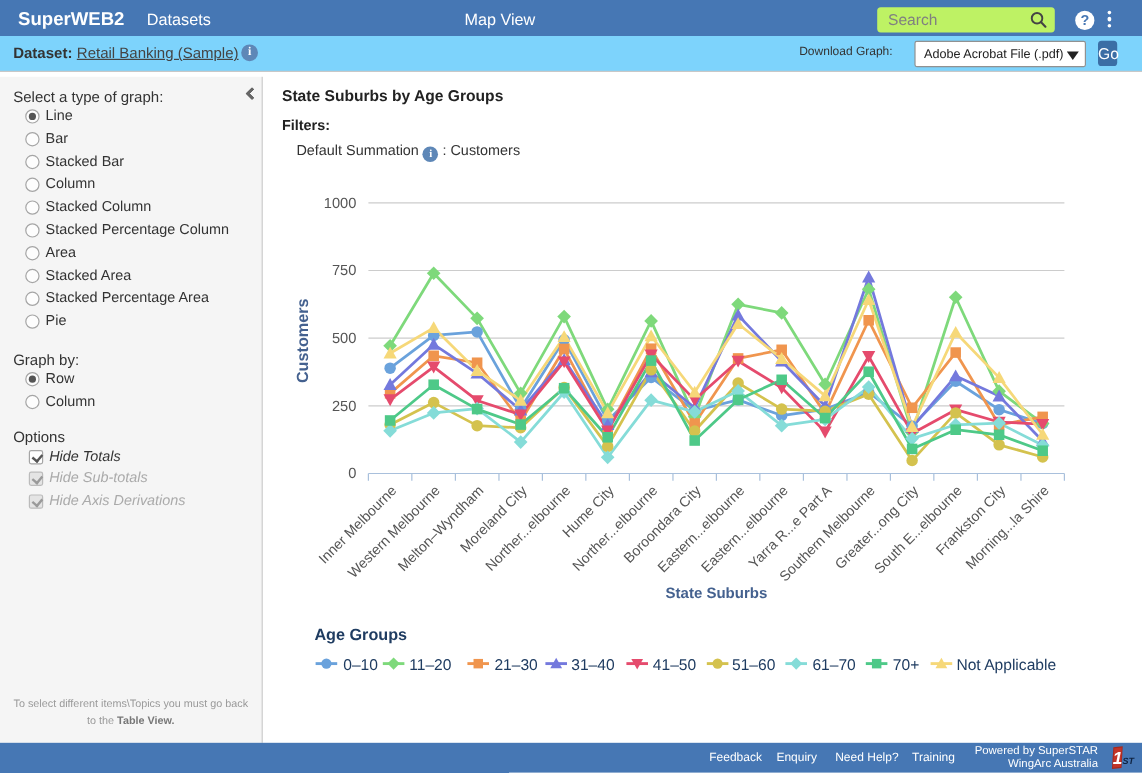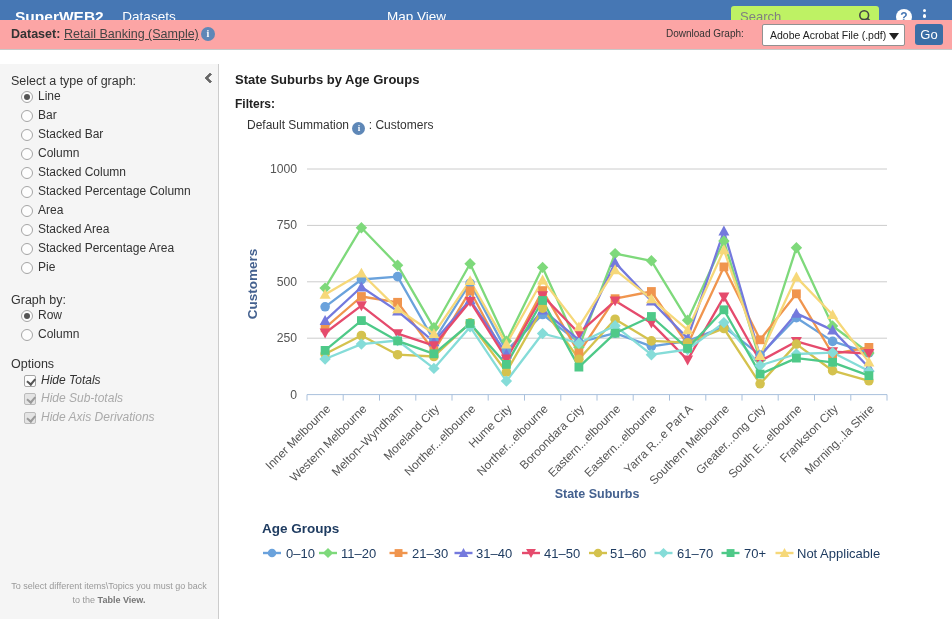--- a/index.html
+++ b/index.html
@@ -13,29 +13,29 @@
 #tab1 { left:108px; width:82px; }
 #tab2 { left:190px; width:90px; }
 #tab3 { left:272px; width:100px; background:#2D5F9F; }
 #tab4 { left:374px; width:85px; }
 #search { position:absolute; left:731px; top:6px; width:148px; height:21px; background:#bef264; border-radius:3px; }
 #search span { position:absolute; left:9px; top:3px; font-size:13px; color:#808080; }
 #help { position:absolute; left:896px; top:9px; width:16px; height:16px; border-radius:50%; background:#fff; color:#4677B4; font-size:12px; font-weight:bold; text-align:center; line-height:16px; }
 .dot { position:absolute; left:922.5px; width:3.5px; height:3.5px; border-radius:50%; background:#fff; }
 
 
-#dbar { position:absolute; left:0; top:20px; width:952px; height:30px; background:#fca5a5; border-bottom:1px solid #C8C8C8; font-size:12.5px; color:#333; }
+#dbar { position:absolute; left:0; top:30px; width:952px; height:30px; background:#7dd3fc; border-bottom:1px solid #C8C8C8; font-size:12.5px; color:#333; }
 #dlabel { position:absolute; left:11px; top:7px; font-weight:bold; }
 #dlink { position:absolute; left:64px; top:7px; color:#444; text-decoration:underline; }
 .info { display:inline-block; width:14px; height:14px; border-radius:50%; background:#5E87B7; color:#fff; font-size:10px; font-weight:bold; text-align:center; line-height:14px; font-family:"Liberation Serif",serif; }
 #dinfo { position:absolute; left:201px; top:7px; }
 #dg { position:absolute; left:666px; top:8px; font-size:10px; }
 #dsel { position:absolute; left:762px; top:4px; width:143px; height:22px; background:#fff; border:1px solid #919191; border-radius:2px; font-size:10.5px; color:#222; line-height:21px; padding-left:7px; }
 #dsel .caret { position:absolute; right:5px; top:8px; width:0; height:0; border-left:5.5px solid transparent; border-right:5.5px solid transparent; border-top:7px solid #222; }
-#go { position:absolute; left:915px; top:4px; width:28px; height:21px; background:#3B6EA5; border-radius:3px; color:#fff; font-size:13px; text-align:center; line-height:21px; }
+#go { position:absolute; left:915px; top:4px; width:16px; height:21px; background:#3B6EA5; border-radius:3px; color:#fff; font-size:13px; text-align:center; line-height:21px; }
 
 
 #side { position:absolute; left:0; top:64px; width:219px; height:555px; background:#F5F5F5; border-right:1px solid #CCC; font-size:12px; color:#333; }
 #side .h { position:absolute; left:11px; font-size:12.5px; }
 .row { position:absolute; left:0; width:219px; height:19px; }
 .radio { position:absolute; left:21px; top:3px; width:12px; height:12px; border-radius:50%; border:1px solid #A5A5A5; background:#FDFDFD; }
 .radio.on:after { content:""; position:absolute; left:2px; top:2px; width:6px; height:6px; border-radius:50%; background:#555; }
 .row .lbl { position:absolute; left:38px; top:1px; }
 .check { position:absolute; left:24px; top:3px; width:12px; height:12px; border:1px solid #A5A5A5; border-radius:2px; background:#FDFDFD; }
 .check:after { content:""; position:absolute; left:2px; top:1.5px; width:6px; height:3.5px; border-left:2px solid #555; border-bottom:2px solid #555; transform:rotate(-50deg); }
@@ -388,14 +388,27 @@
 <path d="M663.5 547.9 L668.6 553 L663.5 558.1 L658.4 553 Z" fill="#85DCD8"></path>
 <text x="677" y="558" font-size="13" fill="#1F3C61">61–70</text>
 <line x1="721.5" y1="553" x2="739.5" y2="553" stroke="#4EC988" stroke-width="2.4"></line>
 <rect x="726.6" y="549.1" width="7.9" height="7.9" fill="#4EC988"></rect>
 <text x="744" y="558" font-size="13" fill="#1F3C61">70+</text>
 <line x1="775.5" y1="553" x2="793.5" y2="553" stroke="#F6D879" stroke-width="2.4"></line>
 <path d="M784.5 548.1 L789.4 556.9 L779.6 556.9 Z" fill="#F6D879"></path>
 <text x="797" y="558" font-size="13" fill="#1F3C61">Not Applicable</text>
 </svg>
 
-
+<div id="foot">
+  <div class="lnk" style="left:591px">Feedback</div>
+  <div class="lnk" style="left:647px">Enquiry</div>
+  <div class="lnk" style="left:696px">Need Help?</div>
+  <div class="lnk" style="left:760px">Training</div>
+  <div id="pow">Powered by SuperSTAR<br>WingArc Australia</div>
+  <svg id="logo1st" viewBox="0 0 28 20">
+        <path d="M9.8 1.8 L17.6 0.9 L16.6 19 L8.6 19.8 Z" fill="#A6281E"></path>
+        <path d="M10.6 2.6 L16.8 1.9 L16 18 L9.5 18.7 Z" fill="#C23428"></path>
+        <text x="13.4" y="15.8" font-size="14.5" font-weight="bold" font-style="italic" fill="#fff" text-anchor="middle" font-family="Liberation Serif,serif">1</text>
+        <text x="22.3" y="15.5" font-size="7.5" font-weight="bold" font-style="italic" fill="#0e2240" text-anchor="middle">ST</text>
+      </svg>
 </div>
 
+</div>
+
 </body></html>

